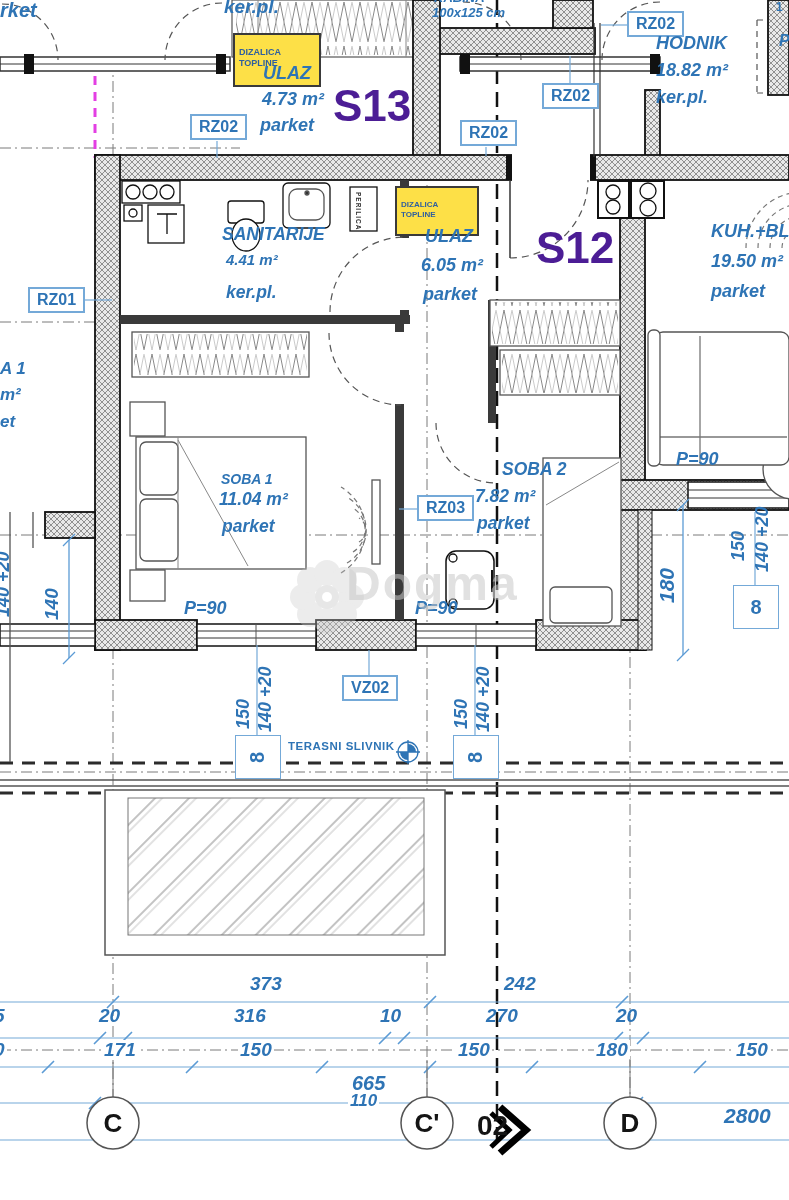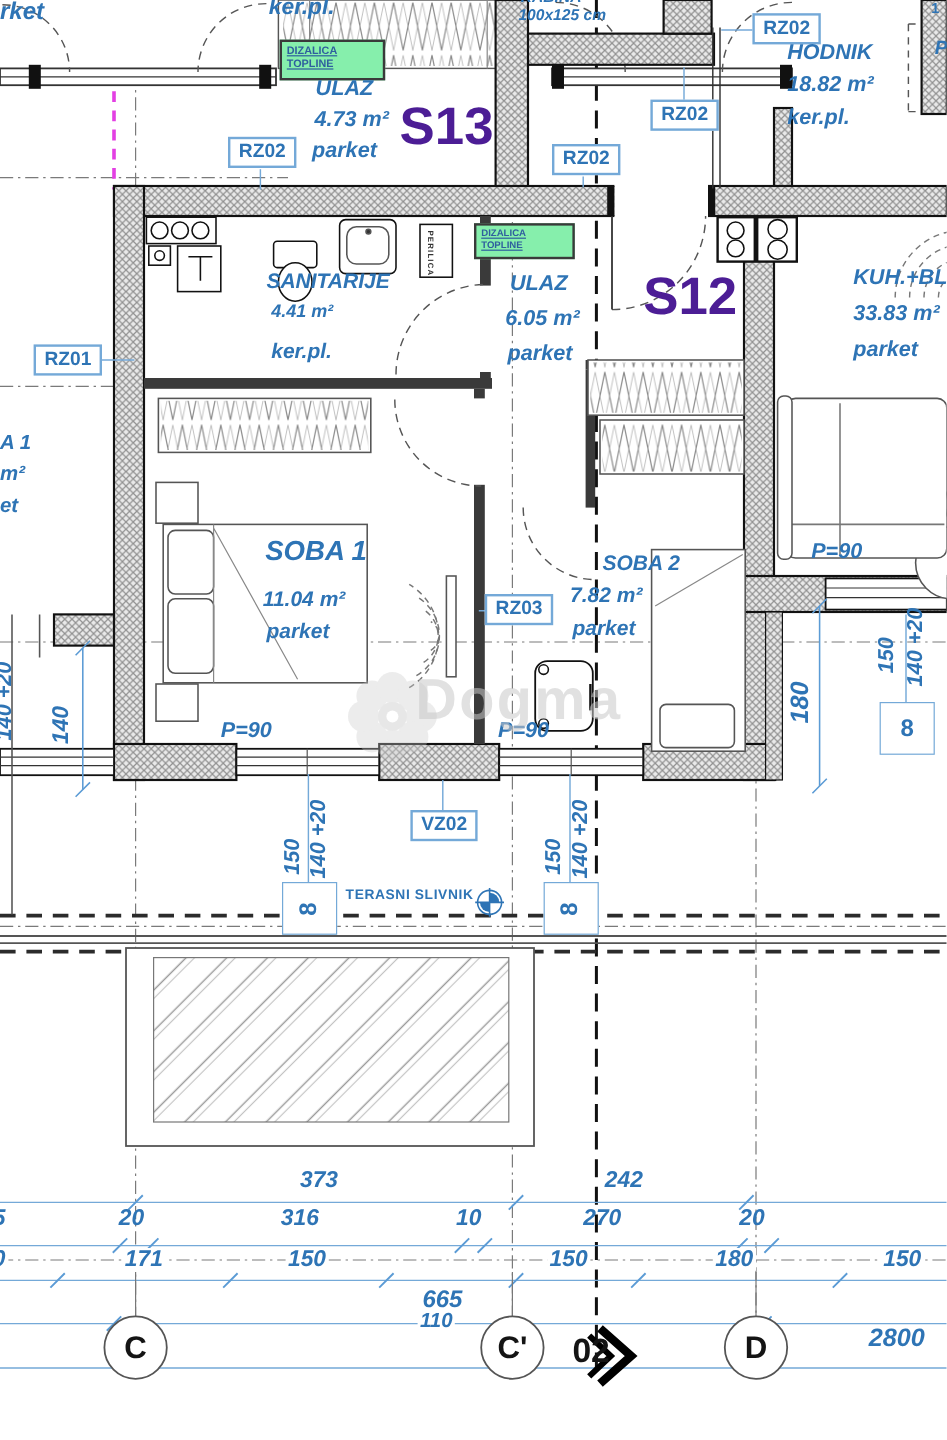--- a/index.html
+++ b/index.html
@@ -5,22 +5,22 @@
   html,body{margin:0;padding:0;background:#fff;}
   #canvas{position:relative;width:789px;height:1200px;background:#fff;overflow:hidden;
           font-family:"Liberation Sans",sans-serif;}
   #linework{position:absolute;left:0;top:0;}
   #labels{position:absolute;left:0;top:0;width:100%;height:100%;}
   .L{position:absolute;color:#2e74b5;font-style:italic;font-weight:700;white-space:nowrap;line-height:1;}
   .tag{position:absolute;border:2px solid #74a9d8;background:#fff;color:#2e74b5;font-weight:700;
        font-size:16px;line-height:1;padding:3px 7px;white-space:nowrap;}
   .red{position:absolute;color:#4c1d95;font-weight:600;font-size:44px;line-height:1;white-space:nowrap;}
   .blk{position:absolute;color:#141414;font-weight:700;white-space:nowrap;line-height:1;}
-  .gbox{position:absolute;background:#86efac;border:2px solid #3a3a3a;color:#2f5f9e;font-weight:700;
-        font-size:9px;line-height:1.25;padding:2px 4px;white-space:nowrap;text-decoration:underline;}
+  .gbox{position:absolute;background:#fde047;border:2px solid #3a3a3a;color:#2f5f9e;font-weight:700;
+        font-size:9px;line-height:1.25;padding:12px 4px;white-space:nowrap;}
   .vert{position:absolute;writing-mode:vertical-rl;color:#333;font-weight:700;font-size:6.5px;letter-spacing:1px;}
   .rotL{transform-origin:left top;transform:rotate(-90deg);}
   .b8{position:absolute;width:44px;height:42px;border:1.5px solid #74a9d8;background:#fff;
       display:flex;align-items:center;justify-content:center;color:#2e74b5;font-weight:700;font-size:20px;}
   .dimtx{background:#fff;padding:0 2px;}
   .wm{position:absolute;color:#c9c9c9;opacity:.55;font-size:48px;font-weight:700;letter-spacing:2px;}
 </style>
 </head>
 <body>
 
@@ -311,34 +311,34 @@
   <div class="L" style="left:226px;top:252px;font-size:15px">4.41 m²</div>
   <div class="L" style="left:226px;top:284px;font-size:17.5px">ker.pl.</div>
   <div class="vert" style="left:355px;top:192px">PERILICA</div>
 
   <div class="L" style="left:425px;top:227px;font-size:18px">ULAZ</div>
   <div class="L" style="left:421px;top:256px;font-size:18px">6.05 m²</div>
   <div class="L" style="left:423px;top:285px;font-size:18px">parket</div>
   <div class="red" style="left:536px;top:226px">S12</div>
 
   <div class="L" style="left:711px;top:222px;font-size:18px">KUH.+BL</div>
-  <div class="L" style="left:711px;top:252px;font-size:18px">33.83 m²</div>
+  <div class="L" style="left:711px;top:252px;font-size:18px">19.50 m²</div>
   <div class="L" style="left:711px;top:282px;font-size:18px">parket</div>
 
   <div class="tag" style="left:28px;top:287px">RZ01</div>
   <div class="L" style="left:0;top:360px;font-size:17px">A 1</div>
   <div class="L" style="left:0;top:386px;font-size:17px">m²</div>
   <div class="L" style="left:0;top:413px;font-size:17px">et</div>
 
-  <div class="L" style="left:221px;top:448px;font-size:23px">SOBA 1</div>
+  <div class="L" style="left:221px;top:472px;font-size:14px">SOBA 1</div>
   <div class="L" style="left:219px;top:491px;font-size:17.5px">11.04 m²</div>
   <div class="L" style="left:222px;top:518px;font-size:17.5px">parket</div>
   <div class="L" style="left:184px;top:599px;font-size:18px">P=90</div>
 
-  <div class="tag" style="left:404px;top:495px">RZ03</div>
+  <div class="tag" style="left:417px;top:495px">RZ03</div>
   <div class="L" style="left:502px;top:461px;font-size:17.5px">SOBA 2</div>
   <div class="L" style="left:475px;top:488px;font-size:17.5px">7.82 m²</div>
   <div class="L" style="left:477px;top:515px;font-size:17.5px">parket</div>
   <div class="L" style="left:415px;top:599px;font-size:18px">P=90</div>
   <div class="L" style="left:676px;top:450px;font-size:18px">P=90</div>
 
   <div class="L rotL" style="left:656px;top:603px;font-size:21px">180</div>
   <div class="L rotL" style="left:729px;top:561px;font-size:18px">150</div>
   <div class="L rotL" style="left:753px;top:572px;font-size:18px">140 +20</div>
   <div class="b8" style="left:733px;top:585px">

